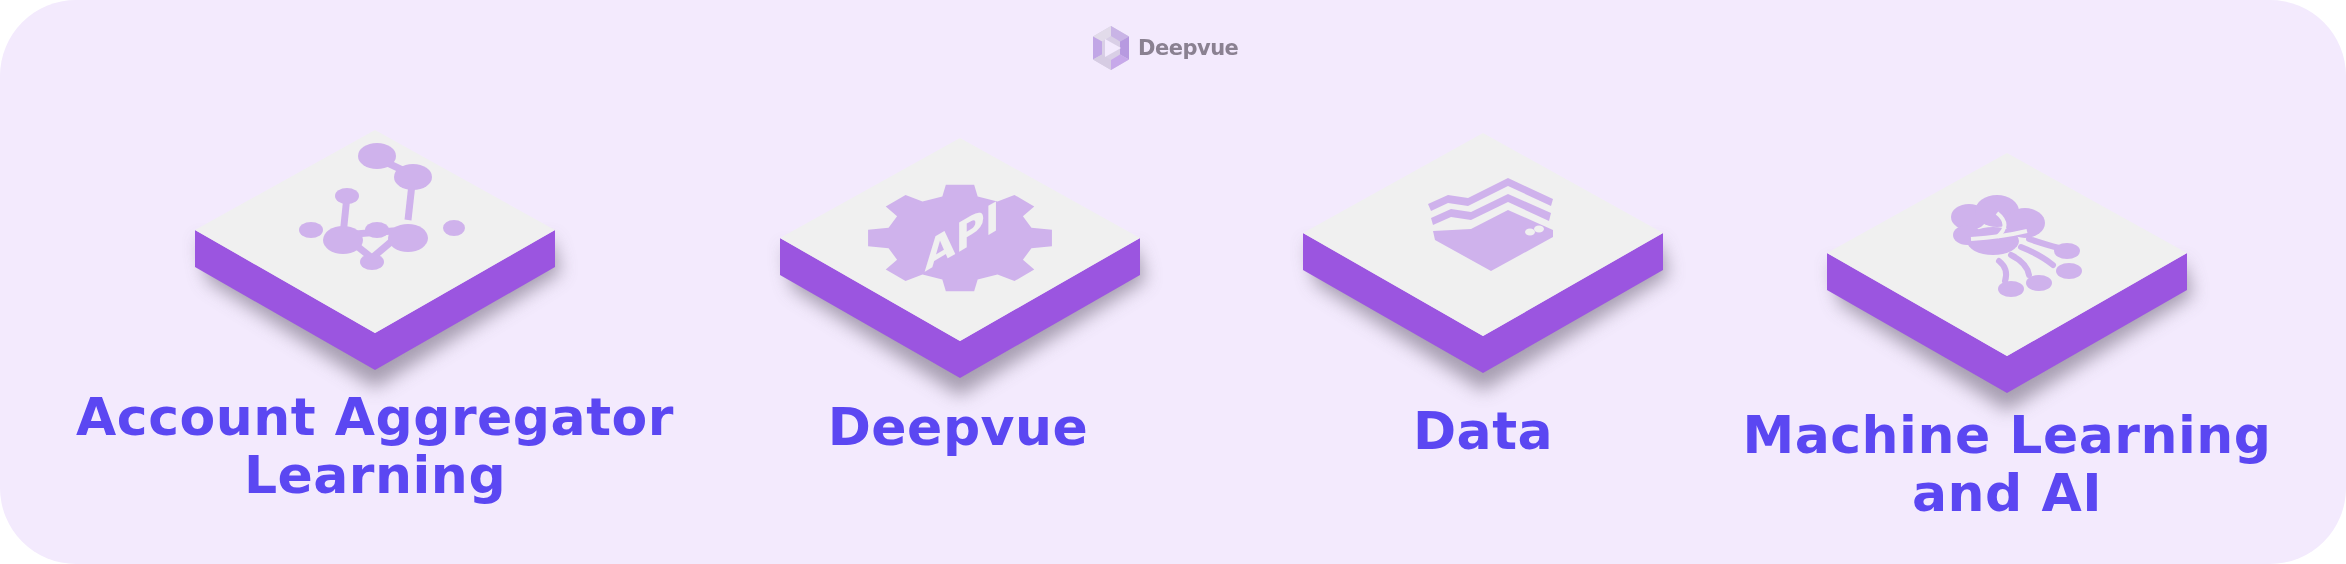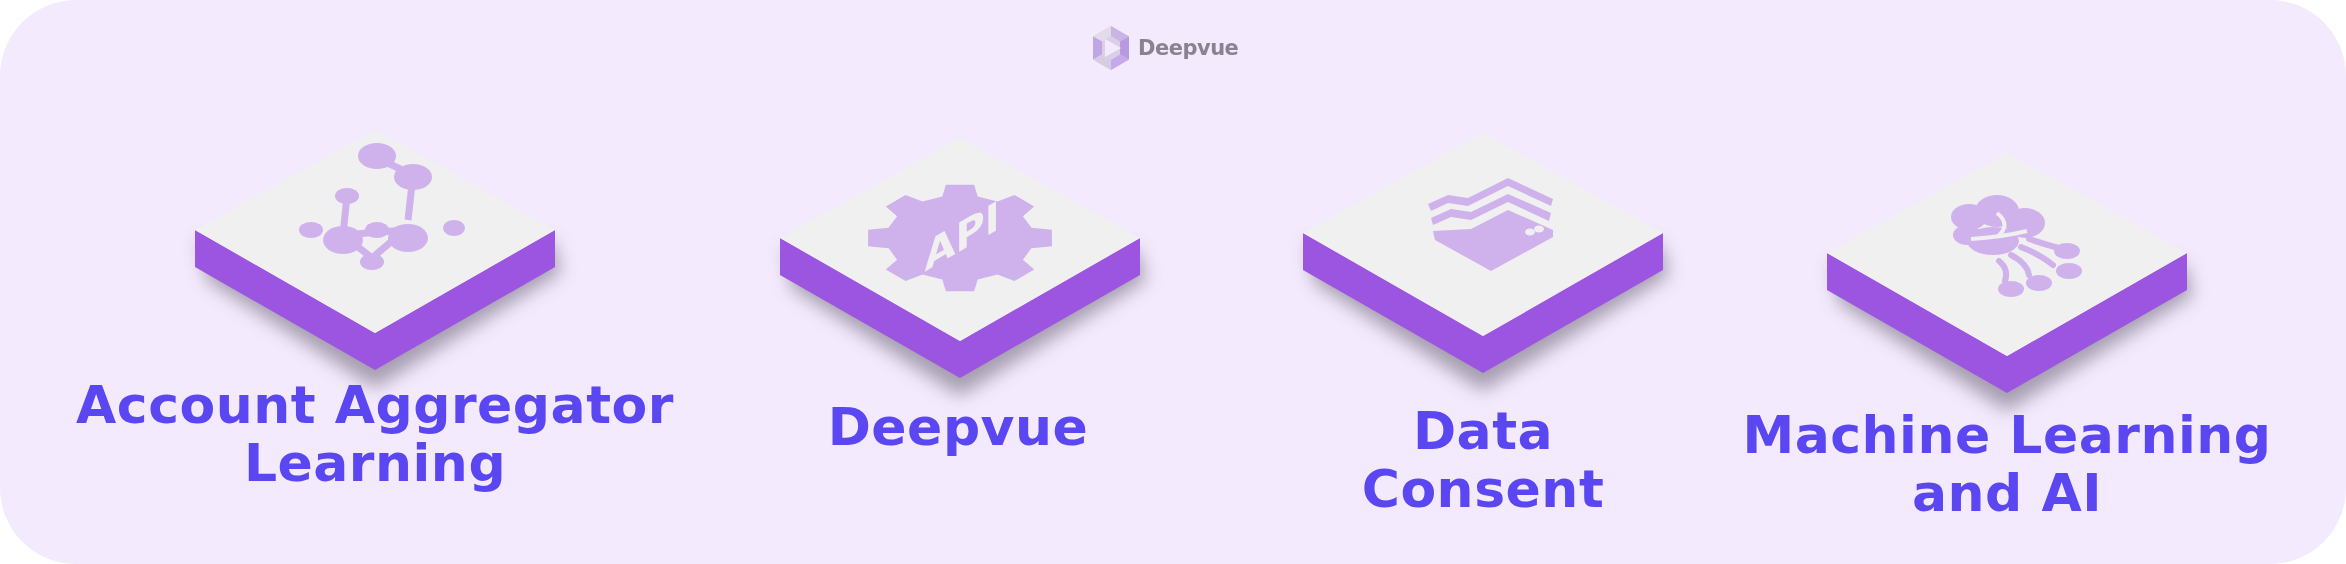--- a/index.html
+++ b/index.html
@@ -121,29 +121,28 @@
           <path d="M-8,108 Q2,116 -2,128"></path>
         </g>
         <ellipse cx="60" cy="98" rx="13" ry="8"></ellipse>
         <ellipse cx="62" cy="118" rx="13" ry="8"></ellipse>
         <ellipse cx="32" cy="130" rx="13" ry="8"></ellipse>
         <ellipse cx="4" cy="136" rx="13" ry="8"></ellipse>
       </g>
     </g>
   </svg>
 
-  <div class="label" style="left:25px; top:376px;">
+  <div class="label" style="left:25px; top:388px;">
     <div>Account Aggregator</div>
     <div>Learning</div>
   </div>
   <div class="label" style="left:608px; top:398px;">
     <div>Deepvue</div>
   </div>
   <div class="label" style="left:1133px; top:402px;">
     <div>Data</div>
-    <div>Consent</div>
   </div>
   <div class="label" style="left:1657px; top:406px;">
     <div>Machine Learning</div>
     <div>and AI</div>
   </div>
 
 </div>
 
 </body></html>

